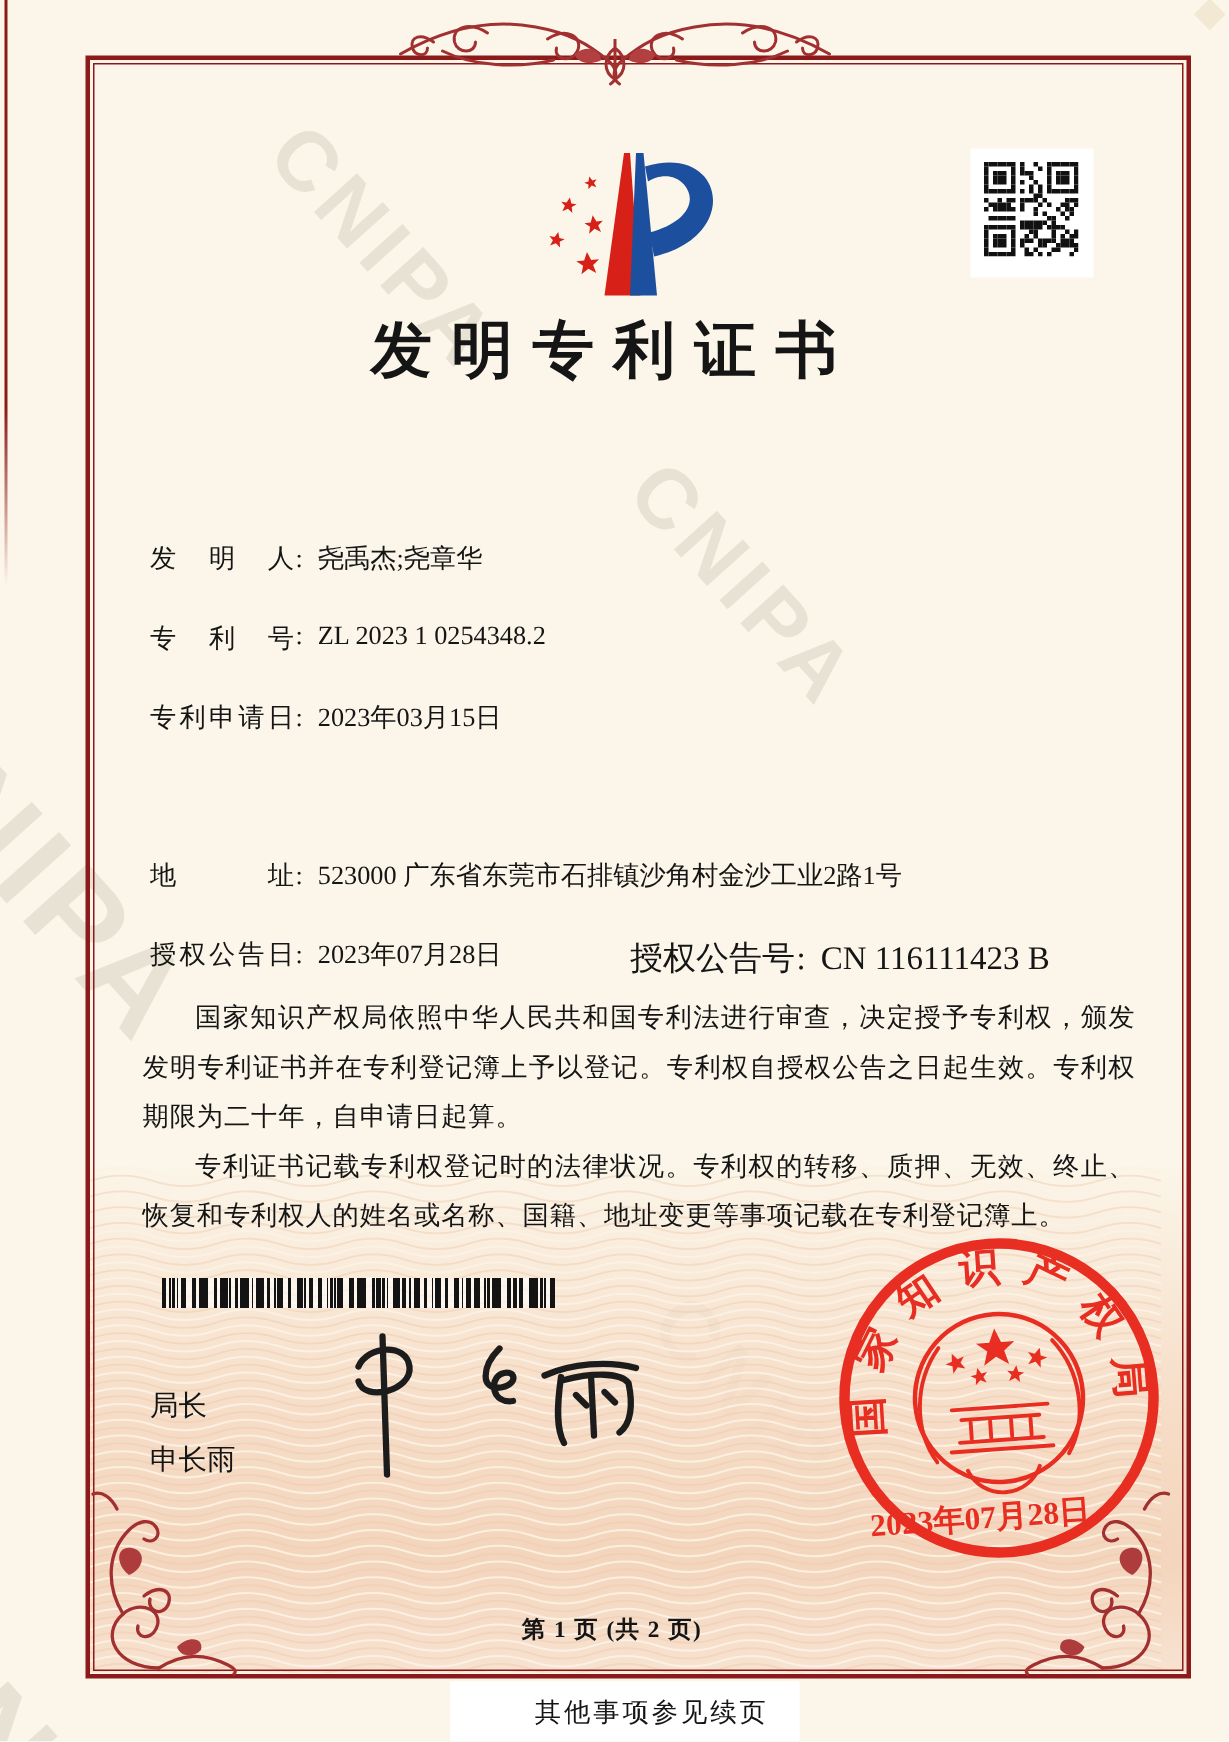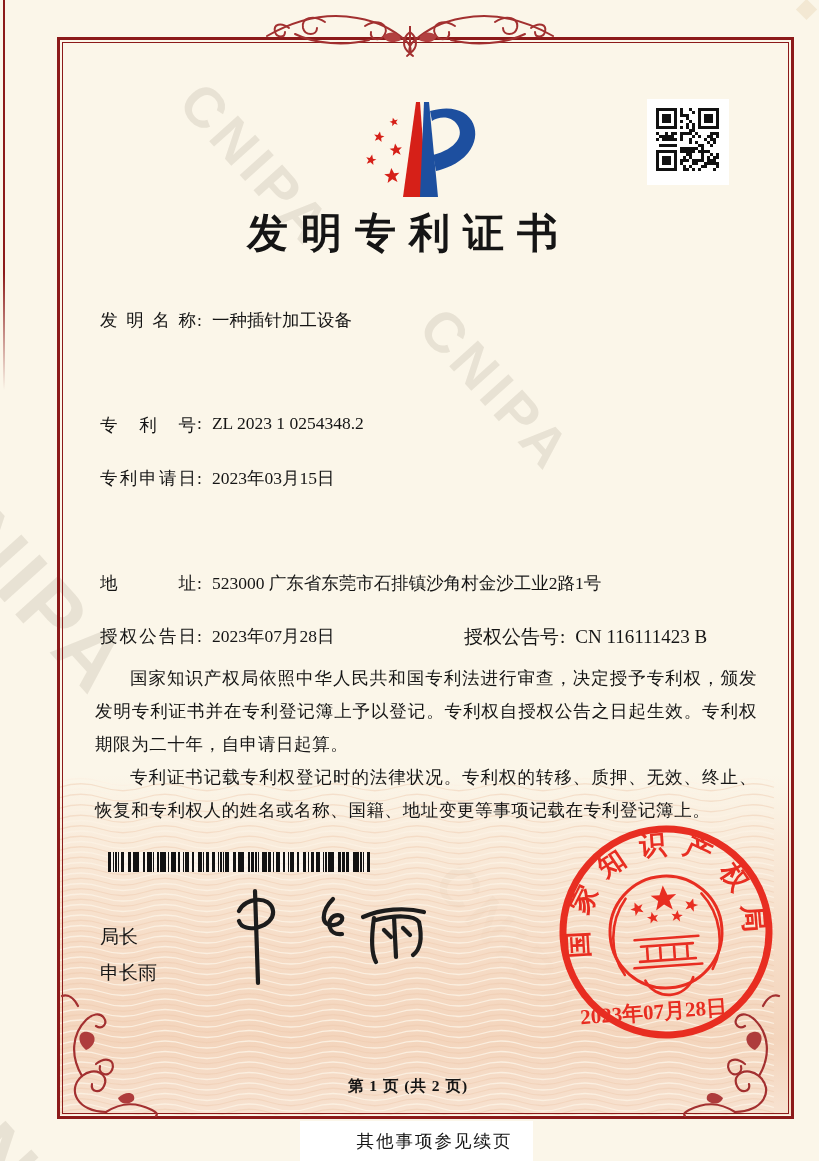--- a/index.html
+++ b/index.html
@@ -36,21 +36,21 @@
   .cert-no{left:100px;top:92px;font-size:17.5px;letter-spacing:1.5px;z-index:4;}
   .qr-box{left:647px;top:99px;width:82px;height:86px;background:#fff;z-index:4;}
   .logo{left:352px;top:97px;z-index:4;}
   .title{left:0;top:206px;width:818px;text-align:center;font-size:41px;
     font-weight:bold;letter-spacing:13px;z-index:4;}
   
   .frow{left:100px;height:26px;font-size:17.5px;z-index:4;white-space:nowrap;}
   .flabel{display:inline-block;width:96px;text-align:justify;text-align-last:justify;
     vertical-align:top;}
   .fcolon{display:inline-block;margin:0 10px 0 1px;}
-  .grant-no{left:420px;top:624px;font-size:19px;z-index:4;white-space:nowrap;margin-left:44px;}
+  .grant-no{left:420px;top:624px;font-size:22px;z-index:4;white-space:nowrap;}
   
   .body-text{left:95px;top:662px;width:662px;z-index:4;}
   .body-text p{margin:0;font-size:17.5px;line-height:33px;text-indent:2em;
     letter-spacing:.6px;text-align:justify;}
   
   .barcode{left:108px;top:852px;width:262px;height:20px;z-index:4;
     background-color:rgba(255,255,255,.55);
     background-image:
       repeating-linear-gradient(90deg,#131313 0 2px,rgba(0,0,0,0) 2px 7px),
       repeating-linear-gradient(90deg,#131313 0 1px,rgba(0,0,0,0) 1px 5px),
@@ -414,22 +414,22 @@
       <polygon points="64,5 68,5 75,100 51,100"></polygon>
     </g>
     <g fill="#1d4f9f">
       <polygon points="72,5 77,5 86,100 68,100"></polygon>
       <path d="M78,14 C118,2 134,34 116,56 C106,68 92,72 84,74 L81,58 C104,52 114,38 104,26 C97,18 86,20 80,24 Z"></path>
     </g>
   </svg>
 
   <div class="abs title">发明专利证书</div>
 
-  <div class="abs frow" style="top:308px">
-    <span class="flabel">发明名称</span><span class="fcolon">:</span><span>一种插针加工设备</span>
+  <div class="abs frow" style="top:360px">
+    <span class="flabel">发明人</span><span class="fcolon">:</span><span>尧禹杰;尧章华</span>
   </div>
   <div class="abs frow" style="top:413px">
     <span class="flabel">专利号</span><span class="fcolon">:</span><span>ZL 2023 1 0254348.2</span>
   </div>
   <div class="abs frow" style="top:466px">
     <span class="flabel">专利申请日</span><span class="fcolon">:</span><span>2023年03月15日</span>
   </div>
   <div class="abs frow" style="top:571px">
     <span class="flabel">地址</span><span class="fcolon">:</span><span>523000 广东省东莞市石排镇沙角村金沙工业2路1号</span>
   </div>

